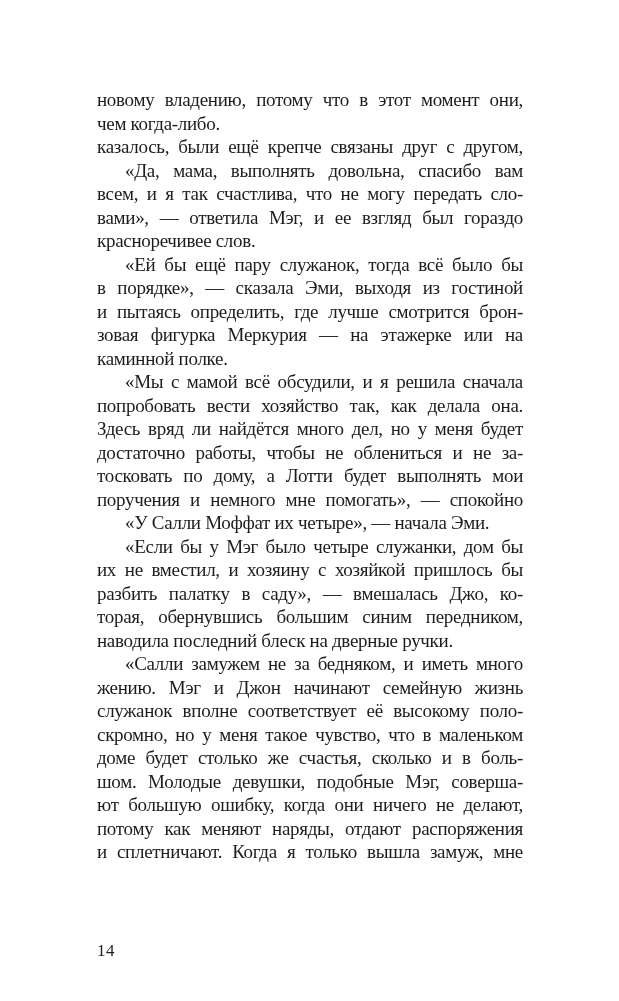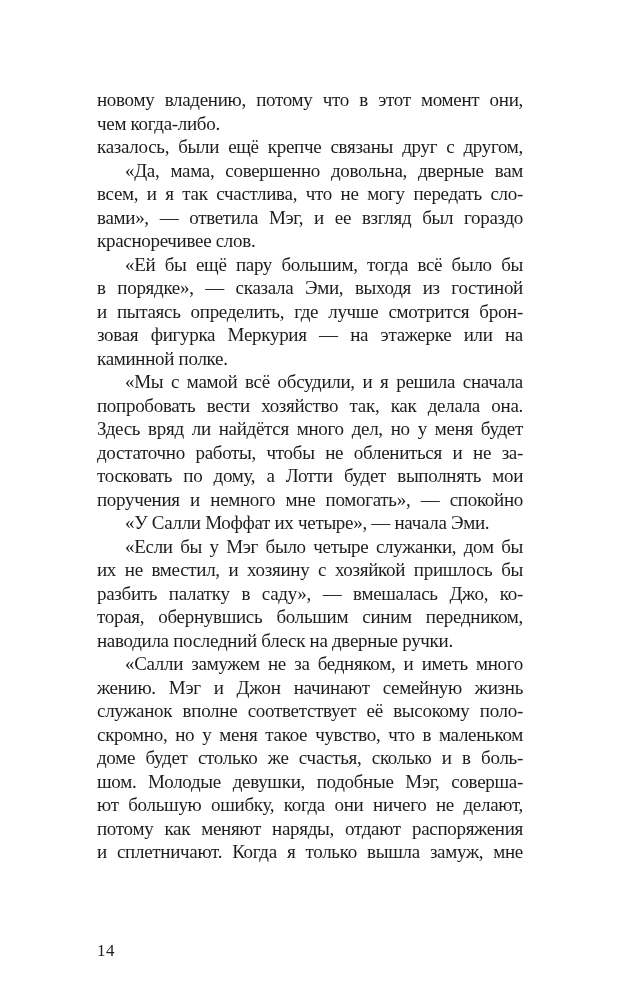--- a/index.html
+++ b/index.html
@@ -53,28 +53,28 @@
 
   <div class="textblock">
 
     <div class="para">
       <div class="line j">новому владению, потому что в этот момент они,</div>
       <div class="line">чем когда-либо.</div>
       <div class="line j">казалось, были ещё крепче связаны друг с другом,</div>
     </div>
 
     <div class="para">
-      <div class="line j ind">«Да, мама, совершенно довольна, дверные вам</div>
+      <div class="line j ind">«Да, мама, выполнять довольна, спасибо вам</div>
       <div class="line j">всем, и я так счастлива, что не могу передать сло-</div>
       <div class="line j">вами», — ответила Мэг, и ее взгляд был гораздо</div>
       <div class="line">красноречивее слов.</div>
     </div>
 
     <div class="para">
-      <div class="line j ind">«Ей бы ещё пару большим, тогда всё было бы</div>
+      <div class="line j ind">«Ей бы ещё пару служанок, тогда всё было бы</div>
       <div class="line j">в порядке», — сказала Эми, выходя из гостиной</div>
       <div class="line j">и пытаясь определить, где лучше смотрится брон-</div>
       <div class="line j">зовая фигурка Меркурия — на этажерке или на</div>
       <div class="line">каминной полке.</div>
     </div>
 
     <div class="para">
       <div class="line j ind">«Мы с мамой всё обсудили, и я решила сначала</div>
       <div class="line j">попробовать вести хозяйство так, как делала она.</div>
       <div class="line j">Здесь вряд ли найдётся много дел, но у меня будет</div>

